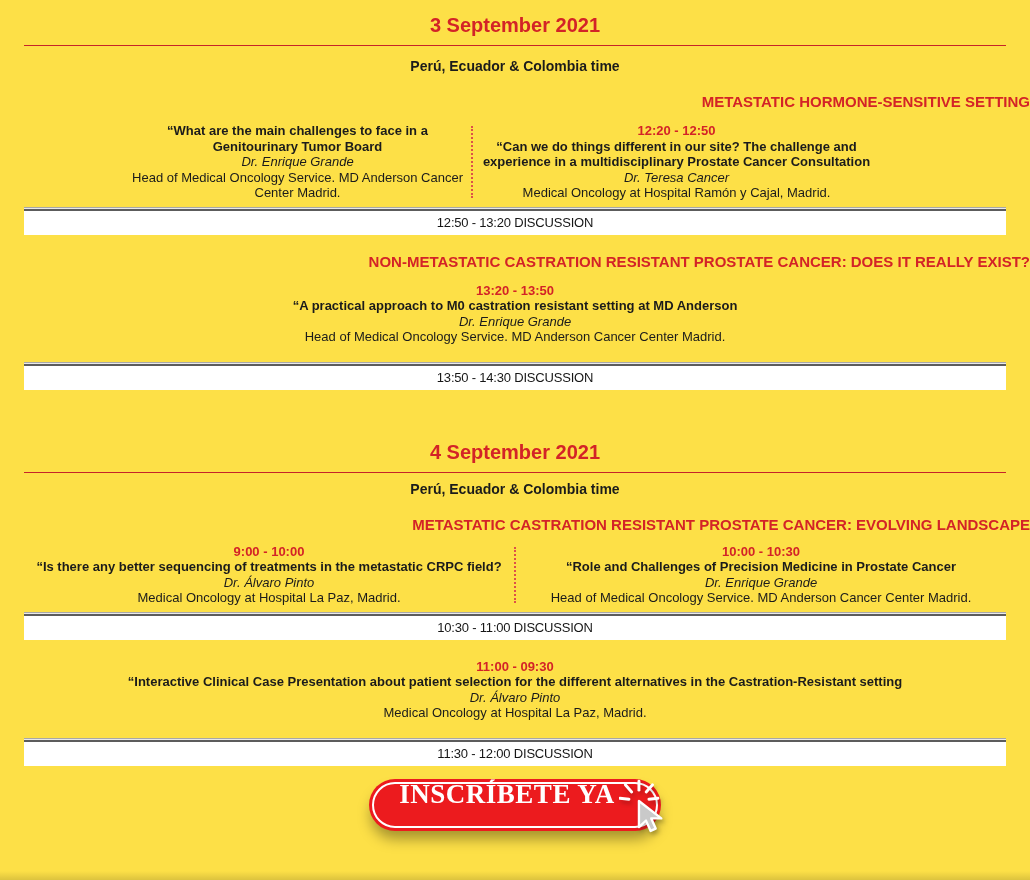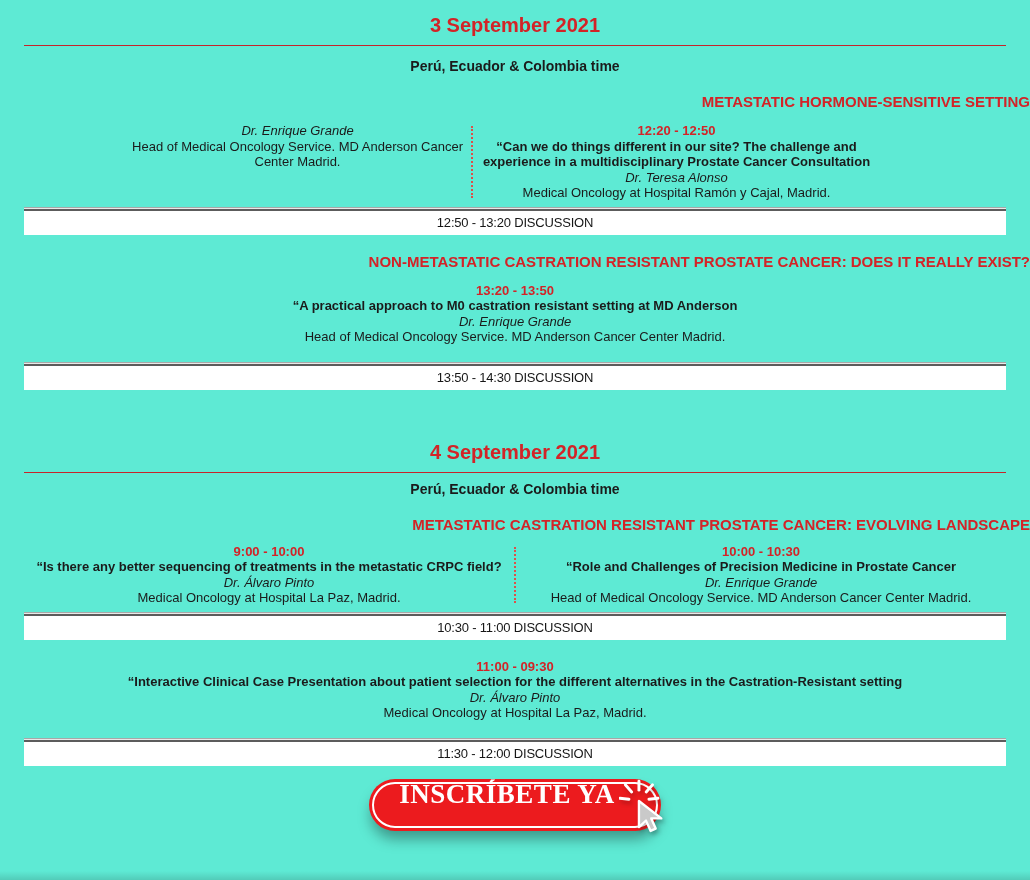--- a/index.html
+++ b/index.html
@@ -1,18 +1,18 @@
 <!DOCTYPE html>
 <html><head>
 <meta charset="utf-8">
 <style>
   * { margin:0; padding:0; box-sizing:border-box; }
   html,body { width:1030px; height:880px; }
   body { font-family:"Liberation Sans", sans-serif; background:#ebebeb; }
-  .page { position:relative; width:1030px; height:880px; background:#5eead4; overflow:hidden; }
+  .page { position:relative; width:1030px; height:880px; background:#fde047; overflow:hidden; }
 
   .day-title { margin-top:13px; text-align:center; color:#d32327; font-size:20px; line-height:24px; font-weight:bold; }
   .day-title.second { margin-top:50px; }
   .red-rule { margin:8px 24px 0 24px; border-top:1px solid #c5242a; height:0; }
   .timezone { margin-top:12px; text-align:center; color:#1b1b1b; font-size:14px; line-height:16px; font-weight:bold; }
   .timezone.second { margin-top:8px; }
   .track { margin-top:19px; text-align:right; color:#d32327; font-size:15px; line-height:17px; font-weight:bold; }
   .track.inner { margin-top:18px; }
 
   .row { display:flex; margin:13px 24px 0 24px; align-items:stretch; }
@@ -57,28 +57,29 @@
 
   <section>
     <h1 class="day-title">3 September 2021</h1>
     <div class="red-rule"></div>
     <div class="timezone">Perú, Ecuador &amp; Colombia time</div>
 
     <h2 class="track">METASTATIC HORMONE-SENSITIVE SETTING</h2>
 
     <div class="row">
       <div class="cell d1-left">
+        <div class="stitle">“What are the main challenges to face in a Genitourinary Tumor Board</div>
         <div class="speaker">Dr. Enrique Grande</div>
         <div class="affil">Head of Medical Oncology Service. MD Anderson Cancer Center Madrid.</div>
       </div>
       <div class="vdivider"></div>
       <div class="cell d1-right">
         <div class="time">12:20 - 12:50</div>
         <div class="stitle">“Can we do things different in our site? The challenge and experience in a multidisciplinary Prostate Cancer Consultation</div>
-        <div class="speaker">Dr. Teresa Alonso</div>
+        <div class="speaker">Dr. Teresa Cancer</div>
         <div class="affil">Medical Oncology at Hospital Ramón y Cajal, Madrid.</div>
       </div>
     </div>
 
     <div class="discussion">
       <div class="disc-top"></div>
       <div class="disc-bar">
           <span>12:50 - 13:20 DISCUSSION</span>
         </div>
     </div>

